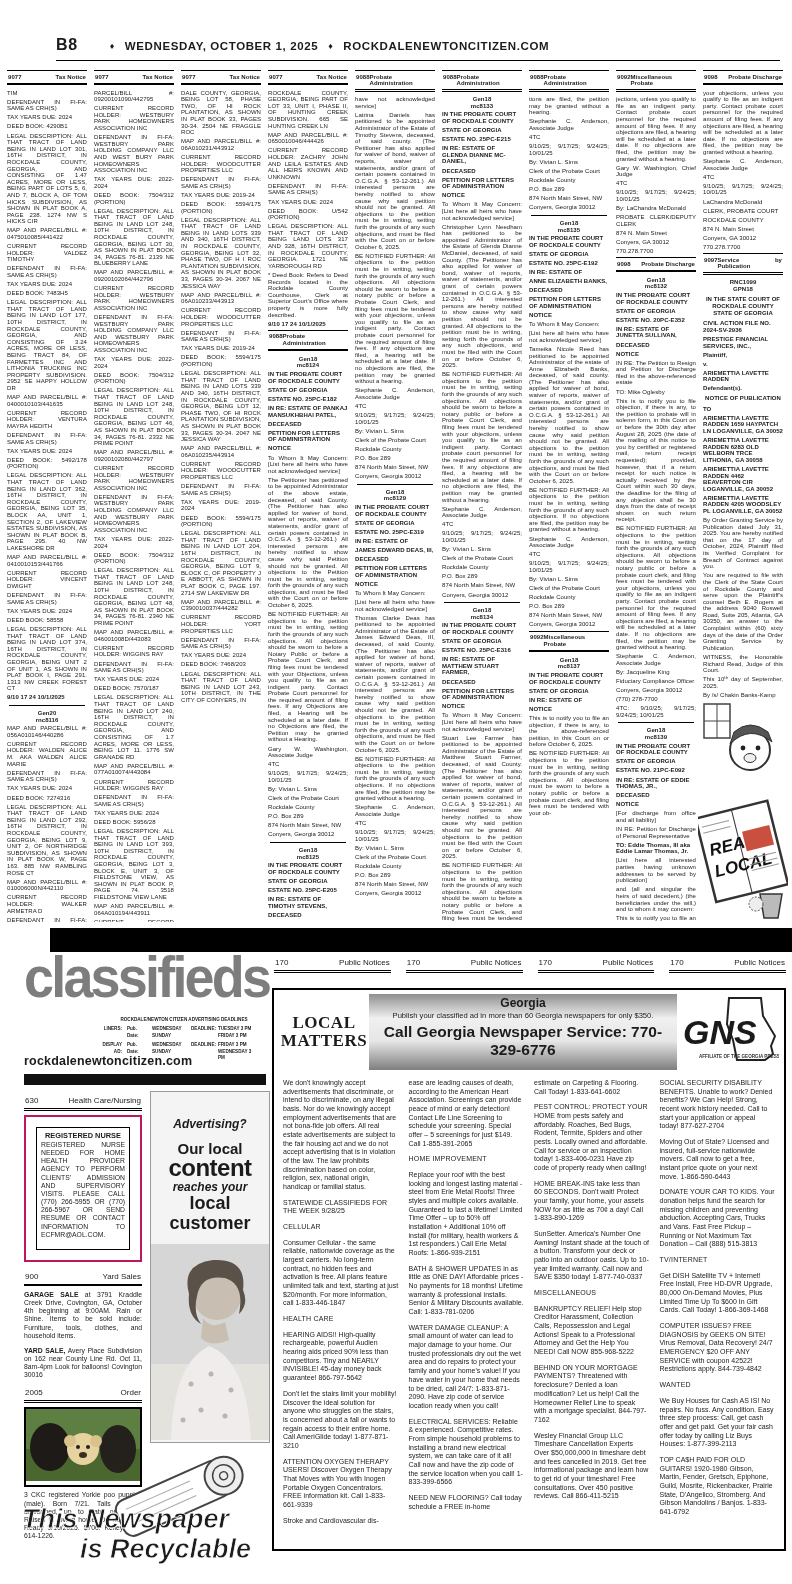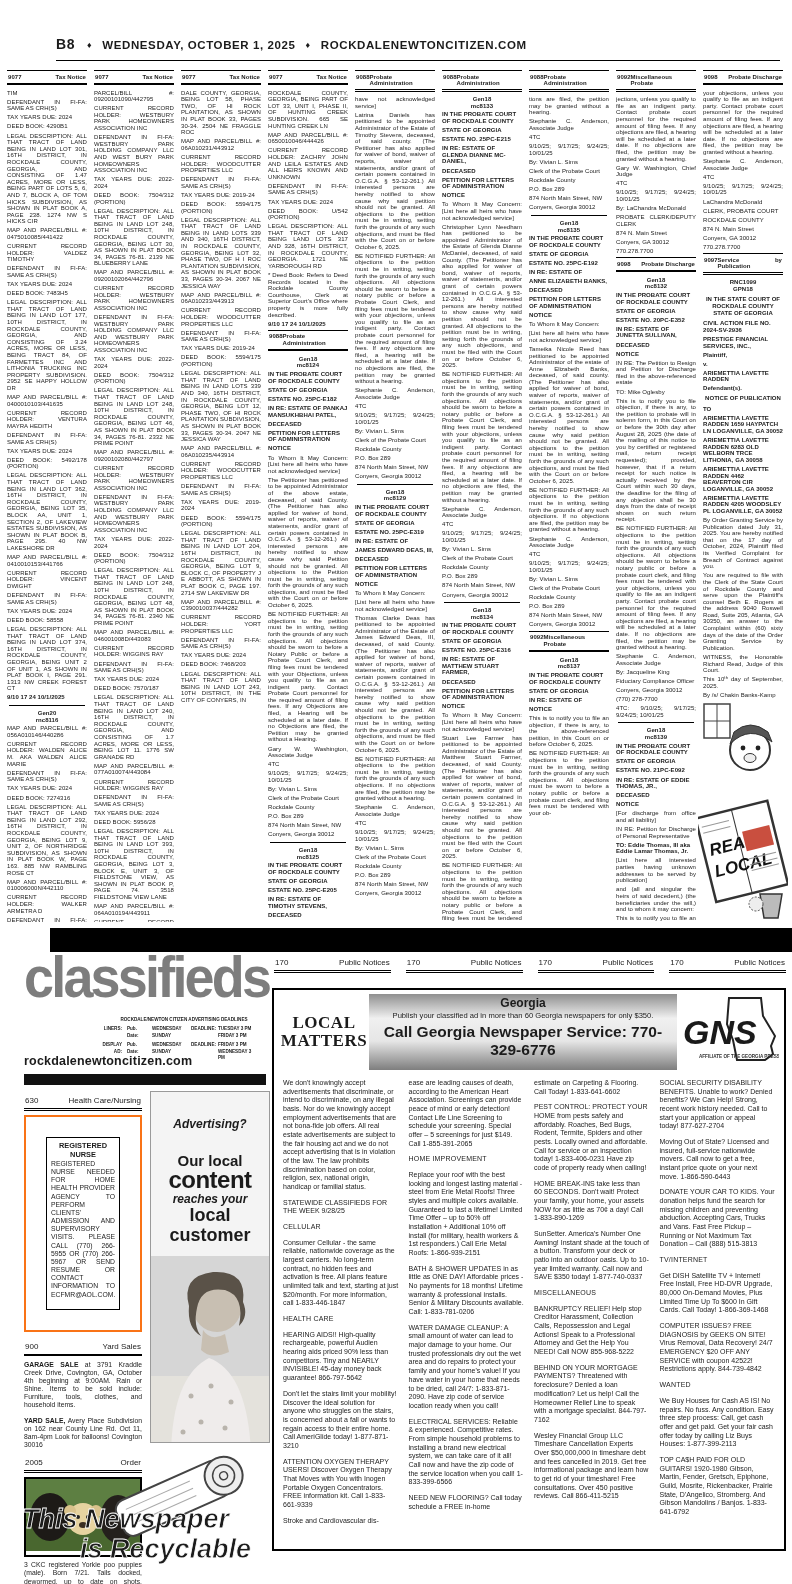--- a/index.html
+++ b/index.html
@@ -1,19 +1,19 @@
 <!DOCTYPE html>
 <html><head>
 <meta charset="utf-8">
 <style>
   html,body{margin:0;padding:0;}
   body{width:792px;height:1584px;background:#fff;font-family:"Liberation Sans",sans-serif;color:#1b1b1b;position:relative;overflow:hidden;}
   
   #masthead{position:absolute;top:36px;left:56px;font-weight:bold;font-size:11.5px;letter-spacing:.6px;white-space:nowrap;}
-  #masthead .pg{font-size:14px;margin-right:2px;}
+  #masthead .pg{font-size:16px;margin-right:22px;}
   #masthead .dia{font-size:9px;margin:0 10px;position:relative;top:-1px;}
   #mast-rule{position:absolute;top:60px;left:56px;width:724px;border-top:1.5px solid #000;}
   
   #legals{position:absolute;top:70px;left:7px;width:778px;height:852px;display:flex;gap:7px;overflow:hidden;}
   .lcol{flex:0 0 80px;width:80px;overflow:hidden;font-size:6px;line-height:1.1;text-align:justify;letter-spacing:.05px;}
   .cat{display:flex;justify-content:space-between;align-items:baseline;border-top:1px solid #000;border-bottom:1px solid #000;font-size:6px;font-weight:bold;padding:2.5px 1px;margin:0 0 5px;position:relative;}
   .cat:after{content:"";position:absolute;left:0;right:0;bottom:-2.5px;border-bottom:.5px solid #000;}
   .lcol .cat{margin-bottom:6px;}
   .lp{margin:0 0 2.5px;}
   .lb{margin:0 0 2.5px;font-weight:bold;text-align:left;}
@@ -32,28 +32,28 @@
   .dl-pl{width:20px;}
   .dl-pd{width:34px;}
   .dl-dl{width:22px;}
   #site-url{position:absolute;top:1054px;left:24px;font-size:12.5px;font-weight:bold;letter-spacing:.2px;}
   #bar2{position:absolute;top:1074px;left:24px;width:242px;height:11px;background:#111;}
   
   #local{position:absolute;top:1091px;left:24px;width:118px;}
   .lcat{display:flex;justify-content:space-between;align-items:baseline;font-size:8px;border-bottom:1px solid #000;padding:2px 1px 3px;margin:3px 0 6px;position:relative;}
   .lcat:after{content:"";position:absolute;left:0;right:0;bottom:-2.5px;border-bottom:.5px solid #000;}
   .lad{font-size:6.8px;line-height:1.2;text-align:justify;margin:0 0 7px;}
-  .adbox{border:2px solid #f97316;padding:20px;margin:2px 0 8px;}
+  .adbox{border:2px solid #be185d;padding:10px;margin:2px 0 8px;}
   .adbox-in{border:1px solid #000;padding:3px 4px;}
   .adbox-title{text-align:center;font-weight:bold;font-size:7.4px;margin-bottom:1px;}
   .photo-dogs{border:2px solid #000;height:76px;margin:2px 0 4px;}
   
   #advbox{position:absolute;top:1091px;left:150px;width:118px;height:350px;border:1px solid #9a9a9a;background:#f4f4f4;text-align:center;overflow:hidden;}
   #advbox .a1{font-family:Liberation Sans, sans-serif;font-style:italic;font-weight:bold;font-size:12px;margin-top:25px;}
-  #advbox .a2{font-weight:bold;font-size:15px;margin-top:22px;line-height:1;}
+  #advbox .a2{font-weight:bold;font-size:15px;margin-top:10px;line-height:1;}
   #advbox .a3{font-weight:bold;font-size:24px;line-height:1;letter-spacing:-.5px;}
   #advbox .a4{font-style:italic;font-weight:bold;font-size:12px;line-height:1.2;}
   #advbox .a5{font-weight:bold;font-size:18px;line-height:1.1;}
   #advbox .wphoto{margin-top:10px;height:196px;background:linear-gradient(180deg,#e8e8e8,#cfcfcf);}
   
   #recyc{position:absolute;top:1448px;left:18px;width:256px;height:122px;}
   
   #pn-headers{position:absolute;top:956px;left:274px;width:512px;display:flex;gap:15px;}
   .pnh{flex:1;display:flex;justify-content:space-between;align-items:flex-end;font-size:8px;border-bottom:1px solid #000;padding:2px 1px 3px;position:relative;}
   .pnh:after{content:"";position:absolute;left:0;right:0;bottom:-2.5px;border-bottom:.5px solid #000;}

